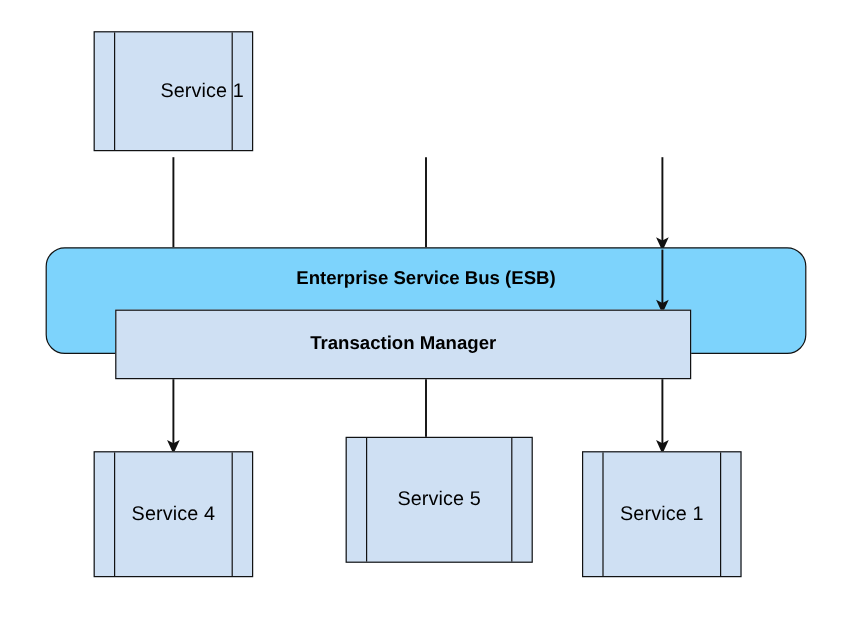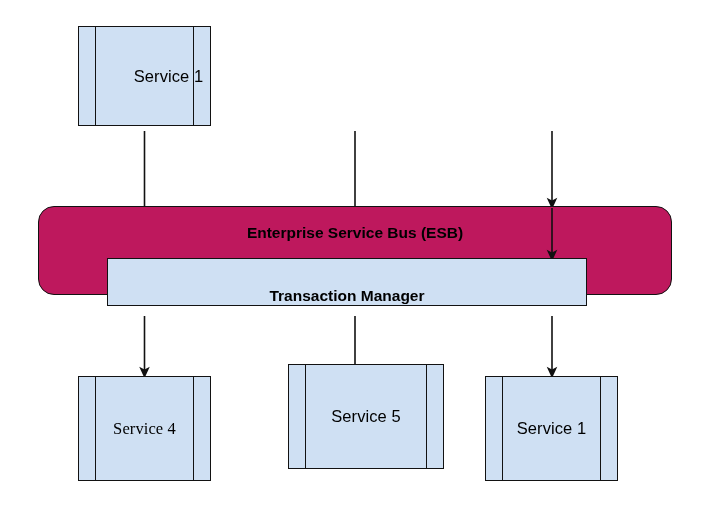--- a/index.html
+++ b/index.html
@@ -50,21 +50,21 @@
   .service-label {
     position: relative;
     z-index: 2;
     font-size: 16.5px;
     color: #000000;
     letter-spacing: 0.1px;
     white-space: nowrap;
   }
   
   .esb-box {
-    background: #be185d;
+    background: #7dd3fc;
     border: 1.4px solid #121212;
     border-radius: 16px;
   }
   .esb-label {
     position: absolute;
     left: 0;
     right: 0;
     top: 17px;
     text-align: center;
     font-size: 15.5px;
@@ -120,36 +120,36 @@
 
   <svg style="position:absolute; left:0; top:0; pointer-events:none;" viewBox="0 0 704 514" width="704" height="514" xmlns="http://www.w3.org/2000/svg">
     <defs>
       <marker id="arrowhead2" markerWidth="9" markerHeight="9" refX="4.2" refY="4.2" orient="auto" markerUnits="strokeWidth">
         <path d="M0.6,0.9 L7.8,4.2 L0.6,7.5 L2.3,4.2 Z" fill="#111111"></path>
       </marker>
     </defs>
     <line x1="552" y1="208" x2="552" y2="255.5" stroke="#111111" stroke-width="1.6" marker-end="url(#arrowhead2)"></line>
   </svg>
 
-  <div class="node tm-box" style="left:107px; top:258px; width:480px; height:48px;align-items:flex-end;">
+  <div class="node tm-box" style="left:96px; top:258px; width:480px; height:58px;">
     <span class="tm-label">Transaction Manager</span>
   </div>
 
   <svg style="position:absolute; left:0; top:0; pointer-events:none;" viewBox="0 0 704 514" width="704" height="514" xmlns="http://www.w3.org/2000/svg">
     <defs>
       <marker id="arrowhead3" markerWidth="9" markerHeight="9" refX="4.2" refY="4.2" orient="auto" markerUnits="strokeWidth">
         <path d="M0.6,0.9 L7.8,4.2 L0.6,7.5 L2.3,4.2 Z" fill="#111111"></path>
       </marker>
     </defs>
     <line x1="144.5" y1="316" x2="144.5" y2="372.5" stroke="#111111" stroke-width="1.6" marker-end="url(#arrowhead3)"></line>
     <line x1="355" y1="316" x2="355" y2="372.5" stroke="#111111" stroke-width="1.6" marker-end="url(#arrowhead3)"></line>
     <line x1="552" y1="316" x2="552" y2="372.5" stroke="#111111" stroke-width="1.6" marker-end="url(#arrowhead3)"></line>
   </svg>
 
-  <div class="node service-box" style="left:78px; top:376px; width:133px; height:105px;font-family:Liberation Serif, serif;">
+  <div class="node service-box" style="left:78px; top:376px; width:133px; height:105px;">
     <span class="bar left"></span>
     <span class="bar right"></span>
     <span class="service-label">Service 4</span>
   </div>
 
   <div class="node service-box" style="left:288px; top:364px; width:156px; height:105px;">
     <span class="bar left"></span>
     <span class="bar right"></span>
     <span class="service-label">Service 5</span>
   </div>

